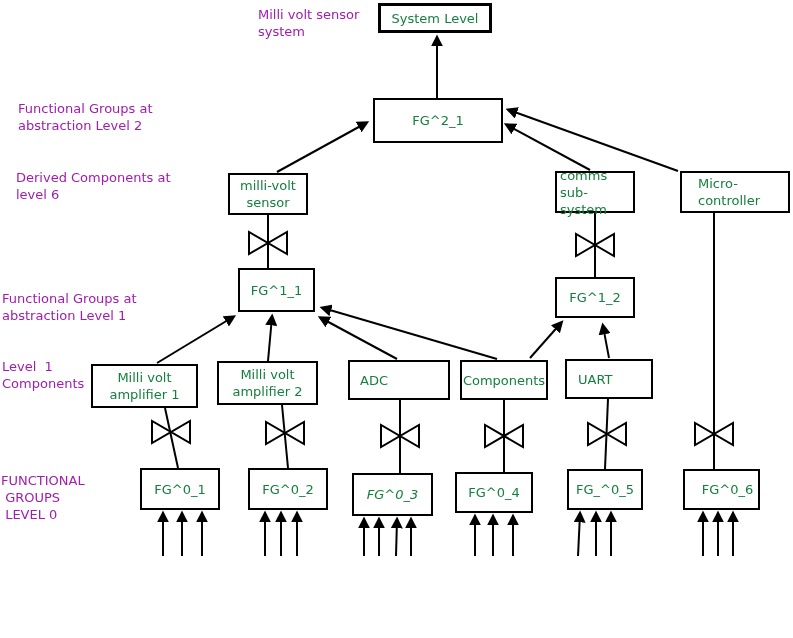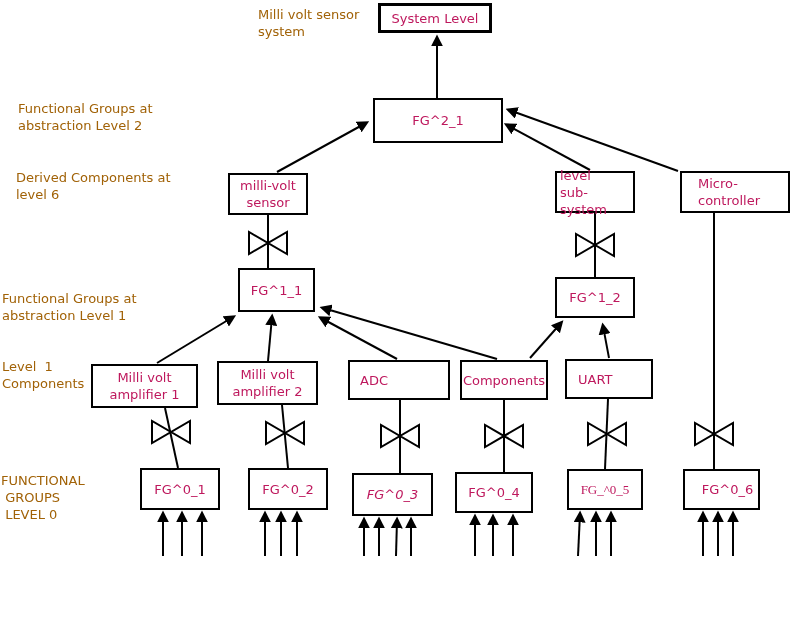--- a/index.html
+++ b/index.html
@@ -15,30 +15,30 @@
     position:absolute;
     box-sizing:border-box;
     background:#ffffff;
     border:2px solid #000;
     display:flex;
     align-items:center;
     justify-content:center;
     text-align:center;
     font-size:13px;
     line-height:17px;
-    color:#be185d;
+    color:#15803d;
     white-space:pre-line;
   }
   .box.thick{border-width:3px;}
   .box.left{justify-content:flex-start;text-align:left;}
   .rowlabel{
     position:absolute;
     font-size:13px;
     line-height:17px;
-    color:#a16207;
+    color:#a21caf;
     white-space:pre;
   }
 </style>
 </head>
 <body>
 
 <div id="diagram">
 
   <svg id="connectors" viewBox="0 0 793 638" xmlns="http://www.w3.org/2000/svg">
     <defs>
@@ -116,33 +116,33 @@
   <div class="rowlabel" style="left:2px;top:358px;">Level  1
 Components</div>
   <div class="rowlabel" style="left:1px;top:472px;">FUNCTIONAL
  GROUPS
  LEVEL 0</div>
 
   <div class="box thick" style="left:378px;top:3px;width:114px;height:30px;">System Level</div>
   <div class="box" style="left:373px;top:98px;width:130px;height:45px;">FG^2_1</div>
   <div class="box" style="left:228px;top:173px;width:80px;height:42px;">milli-volt
 sensor</div>
-  <div class="box left" style="left:555px;top:171px;width:80px;height:42px;padding-left:3px;">level
+  <div class="box left" style="left:555px;top:171px;width:80px;height:42px;padding-left:3px;">comms
 sub-system</div>
   <div class="box left" style="left:680px;top:171px;width:110px;height:42px;padding-left:16px;">Micro-
 controller</div>
   <div class="box" style="left:238px;top:268px;width:77px;height:44px;">FG^1_1</div>
   <div class="box" style="left:555px;top:277px;width:80px;height:41px;">FG^1_2</div>
   <div class="box" style="left:91px;top:364px;width:107px;height:44px;">Milli volt
 amplifier 1</div>
   <div class="box" style="left:217px;top:361px;width:101px;height:44px;">Milli volt
 amplifier 2</div>
   <div class="box left" style="left:348px;top:360px;width:102px;height:40px;padding-left:10px;">ADC</div>
   <div class="box" style="left:460px;top:360px;width:88px;height:40px;">Components</div>
   <div class="box left" style="left:565px;top:359px;width:88px;height:40px;padding-left:11px;">UART</div>
   <div class="box" style="left:140px;top:468px;width:80px;height:42px;">FG^0_1</div>
   <div class="box" style="left:248px;top:468px;width:80px;height:42px;">FG^0_2</div>
   <div class="box" style="left:352px;top:473px;width:81px;height:43px;font-style:italic;">FG^0_3</div>
   <div class="box" style="left:455px;top:472px;width:78px;height:41px;">FG^0_4</div>
-  <div class="box" style="left:567px;top:469px;width:76px;height:41px;font-family:Liberation Serif, serif;">FG_^0_5</div>
+  <div class="box" style="left:567px;top:469px;width:76px;height:41px;">FG_^0_5</div>
   <div class="box" style="left:683px;top:469px;width:77px;height:41px;padding-left:12px;">FG^0_6</div>
 
 </div>
 
 </body></html>

